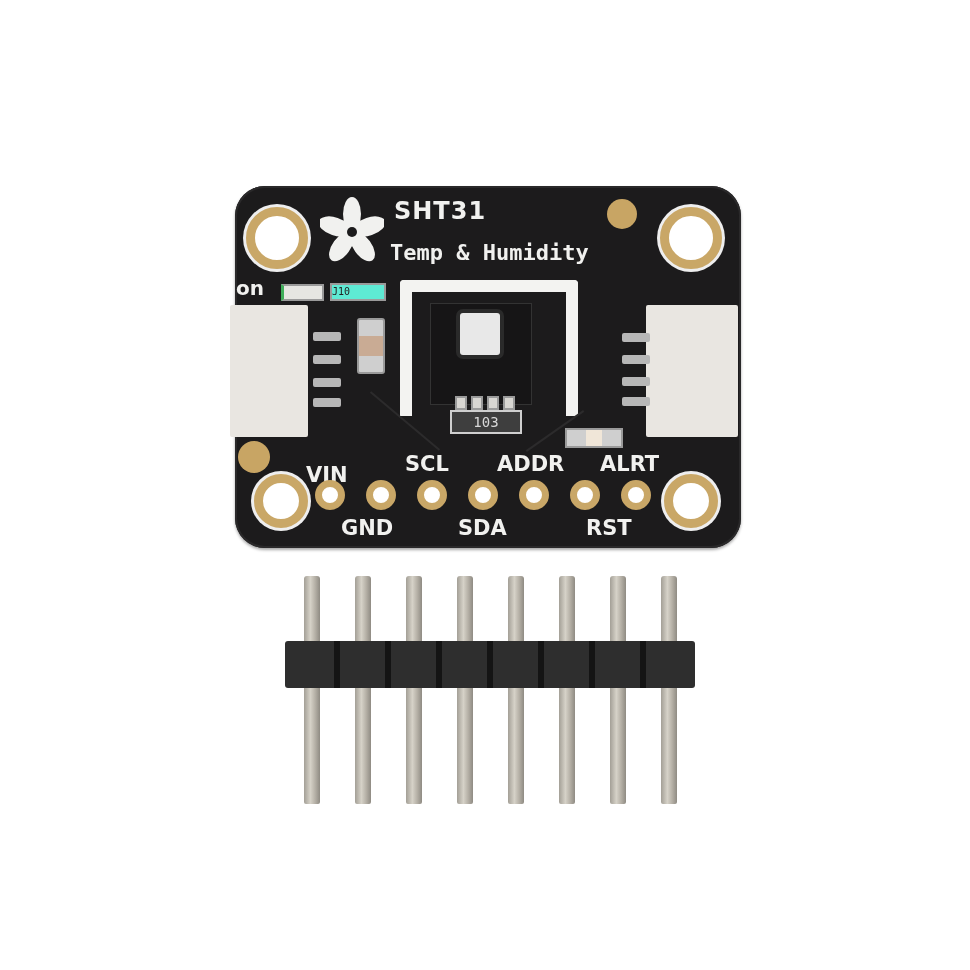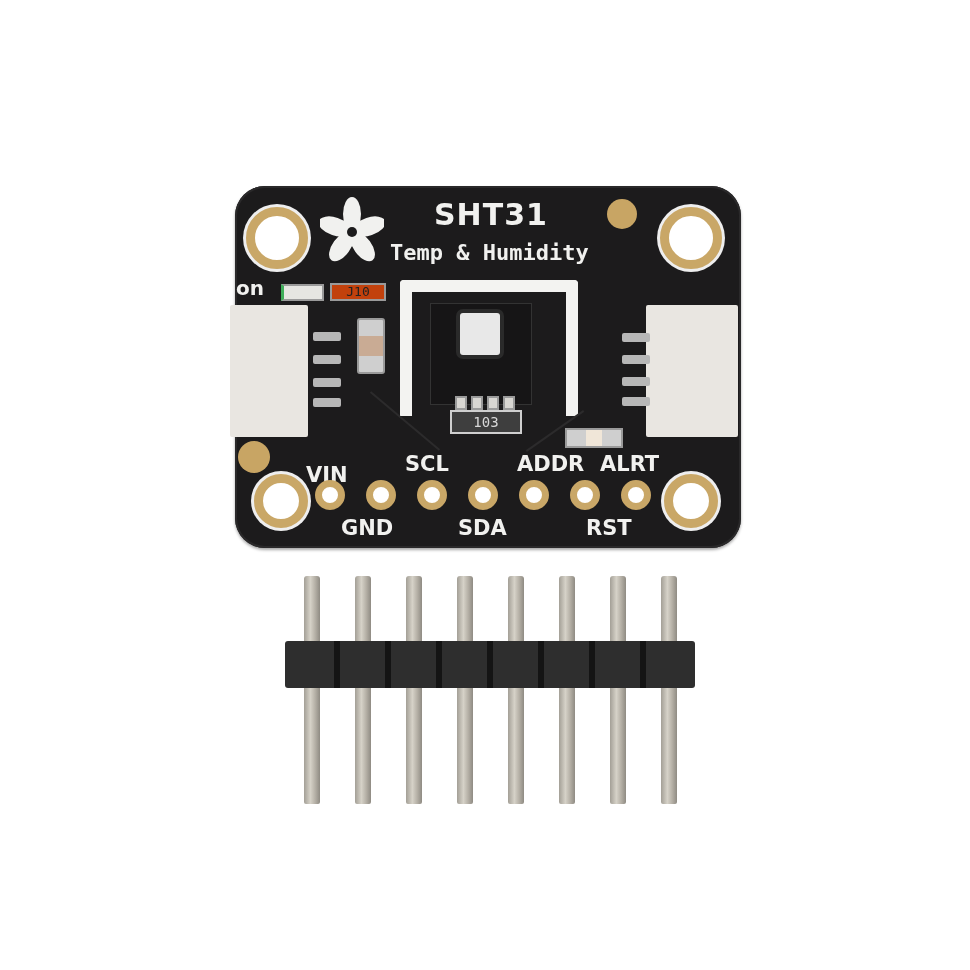--- a/index.html
+++ b/index.html
@@ -1,21 +1,21 @@
 <!DOCTYPE html>
 <html><head>
 <meta charset="utf-8">
 <style>
   html,body{margin:0;padding:0;background:#ffffff;}
   body{width:970px;height:970px;position:relative;overflow:hidden;font-family:"DejaVu Sans Mono","Liberation Mono",monospace;}
   .abs{position:absolute;}
   .pcb{left:235px;top:186px;width:506px;height:362px;background:#1c1b1c;border-radius:30px;
        box-shadow:0 2px 3px rgba(0,0,0,.35), inset 0 0 0 2px #2a292a;}
   .silk{color:#f1f1ef;font-weight:bold;}
-  .title{left:434px;top:197px;font-size:30px;font-family:"DejaVu Sans","Liberation Sans",sans-serif;letter-spacing:1px;}
+  .title{left:394px;top:197px;font-size:24px;font-family:"DejaVu Sans","Liberation Sans",sans-serif;letter-spacing:1px;}
   .subtitle{left:390px;top:240px;font-size:22px;}
   .mount{border-radius:50%;background:#ffffff;border:9px solid #c9a767;box-shadow:0 0 0 3px #eeeeee;}
   .padgold{border-radius:50%;background:#c8a564;}
   .hole{border-radius:50%;background:#ffffff;border:7px solid #c9a767;width:16px;height:16px;}
   .pinlabel{font-size:21px;font-family:"DejaVu Sans","Liberation Sans",sans-serif;}
   .jst{background:#e9e6e1;border-radius:2px;}
   .jstpin{background:#b7b7b7;height:9px;width:28px;border-radius:2px;}
   .sensor-frame{left:400px;top:280px;width:154px;height:124px;border:12px solid #f3f3f1;border-bottom:none;border-radius:4px 4px 0 0;}
   .chip{left:460px;top:313px;width:40px;height:42px;background:#e8e8e8;border-radius:3px;box-shadow:0 0 0 4px #2a2a2a;}
   .resnet{left:450px;top:410px;width:68px;height:20px;background:#3e3e3e;border:2px solid #cfcfcf;color:#d8d8d8;font-size:14px;text-align:center;line-height:20px;}
@@ -47,21 +47,21 @@
     <ellipse cx="32" cy="18" rx="9" ry="17" transform="rotate(288 32 36)"></ellipse>
   </g>
   <circle cx="32" cy="36" r="5" fill="#1c1b1c"></circle>
 </svg>
 
 <div class="abs silk title">SHT31</div>
 <div class="abs silk subtitle">Temp &amp; Humidity</div>
 
 <div class="abs silk" style="left:236px;top:276px;font-size:20px;font-family:'DejaVu Sans',sans-serif;">on</div>
 <div class="abs smd" style="left:281px;top:284px;width:38px;height:13px;background:#e6e6e2;border-left:3px solid #3fae5a;"></div>
-<div class="abs smd" style="left:330px;top:283px;width:52px;height:14px;background:#c2410c;font-size:13px;text-align:center;line-height:14px;color:#222;">
+<div class="abs smd" style="left:330px;top:283px;width:52px;height:14px;background:#5eead4;font-size:10px;line-height:14px;color:#222;">
   <span>J10</span>
 </div>
 
 <div class="abs jst" style="left:230px;top:305px;width:78px;height:132px;"></div>
 <div class="abs jstpin" style="left:313px;top:332px;"></div>
 <div class="abs jstpin" style="left:313px;top:355px;"></div>
 <div class="abs jstpin" style="left:313px;top:378px;"></div>
 <div class="abs jstpin" style="left:313px;top:398px;"></div>
 
 <div class="abs smd" style="left:357px;top:318px;width:24px;height:52px;background:linear-gradient(#cfcfcf 0 30%,#c9ab94 30% 70%,#cfcfcf 70%);border-radius:3px;"></div>
@@ -84,21 +84,21 @@
 <div class="abs smd" style="left:487px;top:396px;width:8px;height:10px;"></div>
 <div class="abs smd" style="left:503px;top:396px;width:8px;height:10px;"></div>
 
 <div class="abs smd" style="left:565px;top:428px;width:54px;height:16px;background:linear-gradient(90deg,#cfcfcf 0 35%,#f0e6d8 35% 65%,#cfcfcf 65%);"></div>
 
 <div class="abs trace" style="left:360px;top:420px;width:90px;height:2px;transform:rotate(40deg);"></div>
 <div class="abs trace" style="left:520px;top:430px;width:70px;height:2px;transform:rotate(-35deg);"></div>
 
 <div class="abs silk pinlabel" style="left:306px;top:452px;margin-top:11px;">VIN</div>
 <div class="abs silk pinlabel" style="left:405px;top:452px;">SCL</div>
-<div class="abs silk pinlabel" style="left:497px;top:452px;margin-left:20px;">ADDR</div>
+<div class="abs silk pinlabel" style="left:497px;top:452px;">ADDR</div>
 <div class="abs silk pinlabel" style="left:600px;top:452px;">ALRT</div>
 
 <div class="abs hole" style="left:315px;top:480px;"></div>
 <div class="abs hole" style="left:366px;top:480px;"></div>
 <div class="abs hole" style="left:417px;top:480px;"></div>
 <div class="abs hole" style="left:468px;top:480px;"></div>
 <div class="abs hole" style="left:519px;top:480px;"></div>
 <div class="abs hole" style="left:570px;top:480px;"></div>
 <div class="abs hole" style="left:621px;top:480px;"></div>
 

